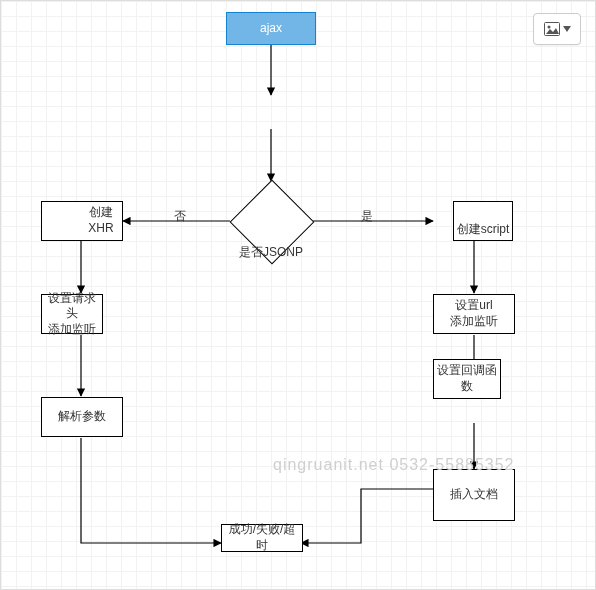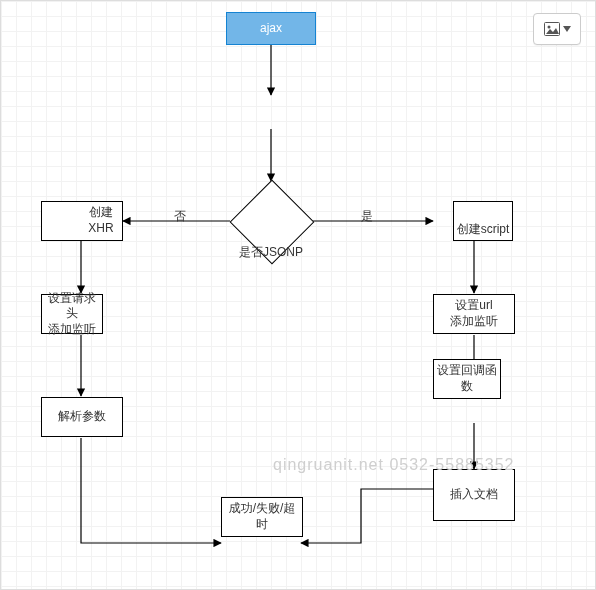--- a/index.html
+++ b/index.html
@@ -185,19 +185,19 @@
   </div>
 
   <div class="node" style="left:432px; top:358px; width:68px; height:40px;">
     <span>设置回调函数</span>
   </div>
 
   <div class="node" style="left:432px; top:468px; width:82px; height:52px;">
     <span>插入文档</span>
   </div>
 
-  <div class="node" style="left:220px; top:496px; width:82px; height:40px;">
+  <div class="node" style="left:220px; top:523px; width:82px; height:28px;">
     <span>成功/失败/超时</span>
   </div>
 
   <div class="watermark" style="left:272px; top:455px;">qingruanit.net 0532-55885352</div>
 
 </div>
 
 </body></html>

